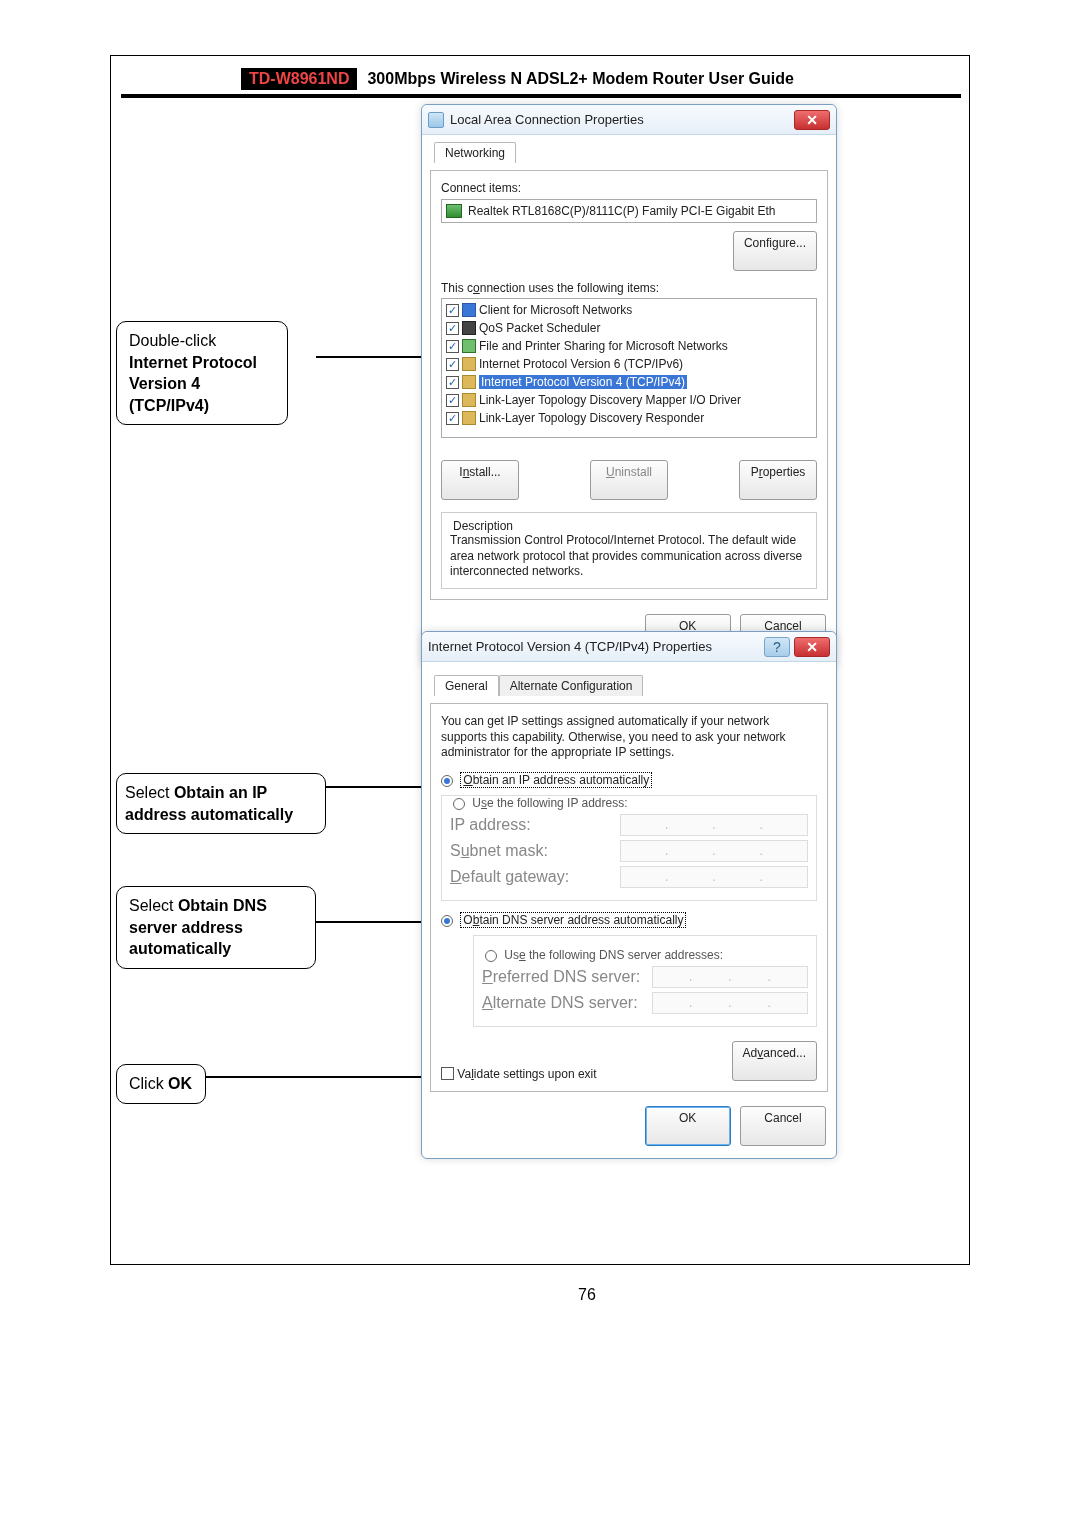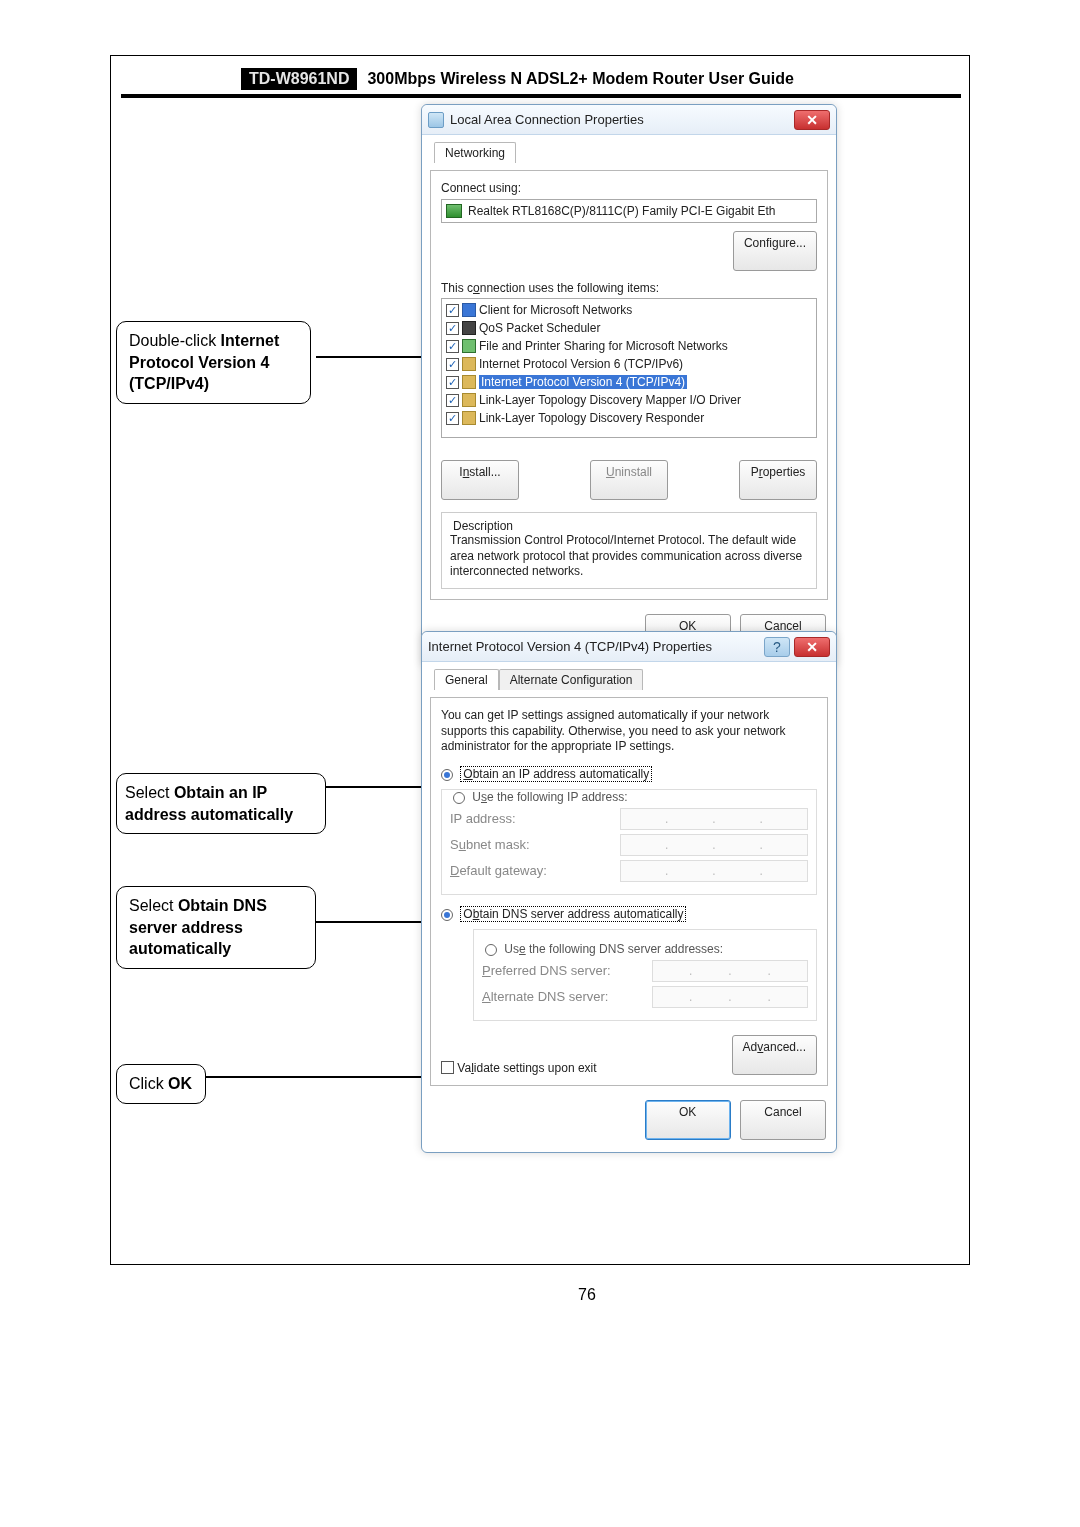--- a/index.html
+++ b/index.html
@@ -21,21 +21,21 @@
   .header {
     position: absolute;
     top: 12px;
     left: 130px;
     width: 600px;
     display: flex;
     align-items: center;
   }
   .model {
     background: #000;
-    color: #e5e5e5;
+    color: #ef4444;
     font-weight: bold;
     font-size: 16px;
     padding: 2px 8px;
   }
   .guidetitle {
     font-weight: bold;
     font-size: 16px;
     margin-left: 10px;
   }
   .header-underline {
@@ -232,21 +232,21 @@
     margin-right: 4px;
   }
   .radio.selected::after {
     content: "";
     width: 6px; height: 6px;
     background: #3a76d6;
     border-radius: 50%;
   }
 
   .row { display: flex; align-items: center; margin: 4px 0; }
-  .row .lbl { width: 170px; font-size: 13px; color: #888; }
+  .row .lbl { width: 170px; font-size: 16px; color: #888; }
   .ipbox {
     flex: 1;
     height: 22px;
     border: 1px solid #ddd;
     background: #fafafa;
     color: #bbb;
     display: flex;
     align-items: center;
     justify-content: space-evenly;
     font-size: 12px;
@@ -273,37 +273,37 @@
 <body>
 
 <div class="page">
 
   <div class="header">
     <span class="model">TD-W8961ND</span>
     <span class="guidetitle">300Mbps Wireless N ADSL2+ Modem Router User Guide</span>
   </div>
   <div class="header-underline"></div>
 
-  <div class="callout" style="left:5px; top:265px; width:195px;">
+  <div class="callout" style="left:5px; top:265px; width:172px;">
     <span>Double-click </span><span class="bold">Internet Protocol Version 4 (TCP/IPv4)</span>
   </div>
   <div class="arrow-line" style="left:205px; top:300px; width:135px;"></div>
   <div class="arrow-head" style="left:338px; top:295px;"></div>
 
   <div class="dialog" style="left:310px; top:48px; width:416px;">
     <div class="titlebar">
       <div class="titleicon"></div>
       <div class="title">Local Area Connection Properties</div>
       <div class="closebtn">✕</div>
     </div>
     <div style="padding:6px 8px 0 12px;">
       <span class="tab">Networking</span>
     </div>
     <div class="tabarea" style="min-height:430px;">
-      <div style="margin-bottom:4px;">Connect using:</div>
+      <div style="margin-bottom:4px;">Connect items:</div>
       <div class="win-input">
         <span class="adapter-icon"></span>
         <span>Realtek RTL8168C(P)/8111C(P) Family PCI-E Gigabit Eth</span>
       </div>
       <div style="text-align:right; margin:8px 0 10px;">
         <span class="btn"><span>Configure...</span></span>
       </div>
       <div style="margin-bottom:3px;">This c<span class="ul">o</span>nnection uses the following items:</div>
       <div class="listbox">
         <div class="listitem">
@@ -375,21 +375,21 @@
   </div>
   <div class="arrow-line" style="left:95px; top:1020px; width:460px;"></div>
   <div class="arrow-head" style="left:553px; top:1015px;"></div>
 
   <div class="dialog" style="left:310px; top:575px; width:416px;">
     <div class="titlebar">
       <div class="title">Internet Protocol Version 4 (TCP/IPv4) Properties</div>
       <div class="helpbtn">?</div>
       <div class="closebtn">✕</div>
     </div>
-    <div style="padding:6px 6px 0 12px;">
+    <div style="padding:12px 6px 0 12px;">
       <span class="tab">General</span><span class="tab inactive">Alternate Configuration</span>
     </div>
     <div class="tabarea" style="min-height:378px;">
       <div style="font-size:12px; line-height:1.3; margin-bottom:12px;">You can get IP settings assigned automatically if your network supports this capability. Otherwise, you need to ask your network administrator for the appropriate IP settings.</div>
 
       <div style="margin-bottom:3px;">
         <span class="radio selected"></span>
         <span class="selection-box"><span class="ul">O</span>btain an IP address automatically</span>
       </div>
       <div class="fieldset" style="border-color:#ddd; padding-top:0;">

